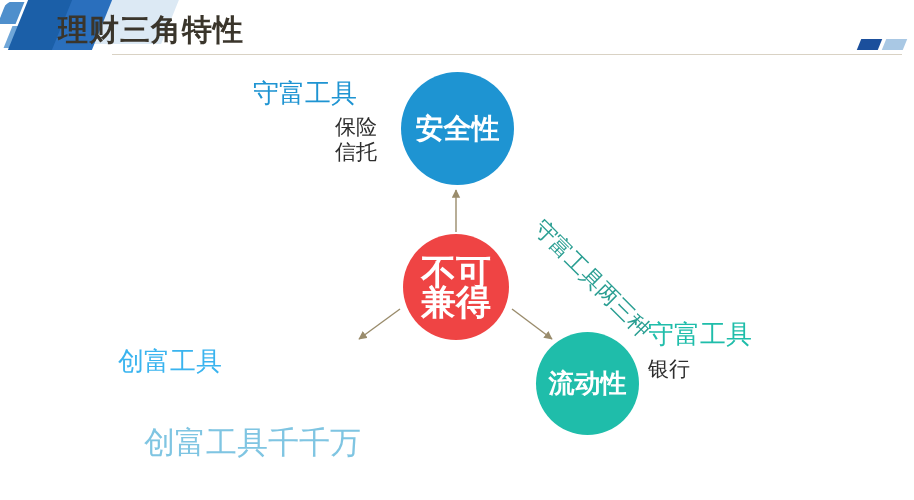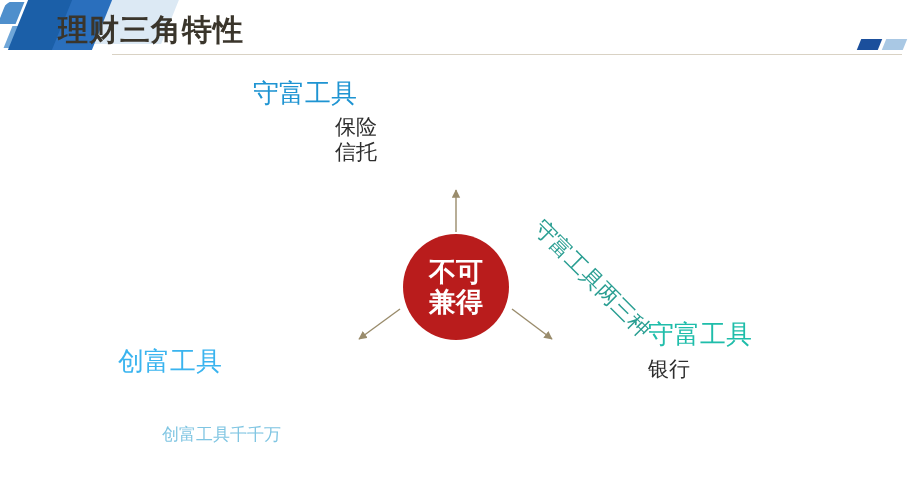--- a/index.html
+++ b/index.html
@@ -116,22 +116,22 @@
   .node-safety {
     left: 401px; top: 10px;
     width: 113px; height: 113px;
     background: #1e94d2;
     font-size: 28px;
     letter-spacing: 0px;
   }
   .node-center {
     left: 403px; top: 172px;
     width: 106px; height: 106px;
-    background: #b91c1c;
-    font-size: 27px;
+    background: #ef4444;
+    font-size: 35px;
     line-height: 30px;
   }
   .node-yield {
     left: 254px; top: 272px;
     width: 103px; height: 103px;
     background: #29ace9;
     font-size: 26px;
   }
   .node-liquidity {
     left: 536px; top: 270px;
@@ -169,22 +169,22 @@
   .yield-head {
     left: 118px; top: 252px;
     color: #3ab4ef;
     margin-top: 32px;
   }
   .yield-items {
     left: 190px; top: 290px;
     text-align: right;
   }
   .yield-foot {
-    left: 162px; top: 363px;
-    font-size: 17px;
+    left: 144px; top: 363px;
+    font-size: 31px;
     color: #7fc5e2;
   }
 
   
   .liquid-head {
     left: 648px; top: 257px;
     color: #1fbdaa;
   }
   .liquid-items {
     left: 648px; top: 295px;
@@ -235,20 +235,21 @@
       <defs>
         <marker id="ah" markerWidth="7" markerHeight="7" refX="5.5" refY="3" orient="auto" markerUnits="strokeWidth">
           <path d="M0,0 L6,3 L0,6 z" fill="#9a8c6c"></path>
         </marker>
       </defs>
       <line x1="456" y1="170" x2="456" y2="128" stroke="#9a8c6c" stroke-width="1.4" marker-end="url(#ah)"></line>
       <line x1="400" y1="247" x2="359" y2="277" stroke="#9a8c6c" stroke-width="1.4" marker-end="url(#ah)"></line>
       <line x1="512" y1="247" x2="552" y2="277" stroke="#9a8c6c" stroke-width="1.4" marker-end="url(#ah)"></line>
     </svg>
 
+    <div class="node node-safety">安全性</div>
 
     <div class="label lbl-head safety-head">守富工具</div>
 
     <div class="label lbl-sub safety-items">
       <div>保险</div>
       <div>信托</div>
     </div>
 
     <div class="node node-center">
       <div>
@@ -256,20 +257,21 @@
         <div>兼得</div>
       </div>
     </div>
 
 
     <div class="label lbl-head yield-head">创富工具</div>
 
 
     <div class="label yield-foot">创富工具千千万</div>
 
+    <div class="node node-liquidity">流动性</div>
 
     <div class="label lbl-head liquid-head">守富工具</div>
 
     <div class="label lbl-sub liquid-items">
       <div>银行</div>
     </div>
 
     <div class="diag-caption">守富工具两三种</div>
 
   </div>

